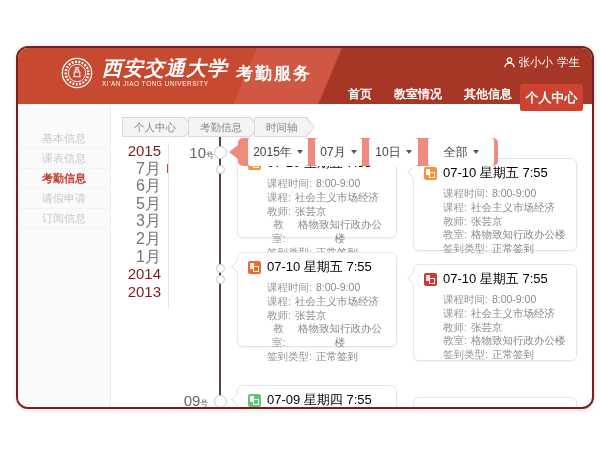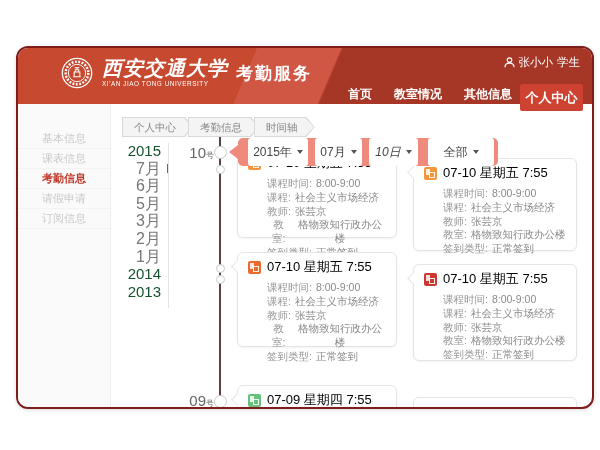--- a/index.html
+++ b/index.html
@@ -27,41 +27,41 @@
   .sidebar .sitem.active{color:#c0392b;font-weight:bold;}
   
   .crumbs{position:absolute;left:104px;top:69px;display:flex;z-index:5;}
   .crumb-o{display:inline-block;background:#d9d9d9;margin-right:-5px;
            clip-path:polygon(0 0,calc(100% - 8px) 0,100% 50%,calc(100% - 8px) 100%,0 100%);padding:1px;}
   .crumb-i{display:block;background:#f4f4f4;color:#888;font-size:10.5px;line-height:18px;padding:0 16px 0 11px;
            clip-path:polygon(0 0,calc(100% - 8px) 0,100% 50%,calc(100% - 8px) 100%,0 100%);cursor:pointer;}
   
   .tnav{position:absolute;left:83px;top:94px;width:60px;margin:0;padding:0;list-style:none;text-align:right;}
   .tnav li{height:17.6px;line-height:17.6px;cursor:pointer;position:relative;}
-  .tnav li.year{font-size:15px;color:#14532d;}
+  .tnav li.year{font-size:15px;color:#7f1d1d;}
   .tnav li.month{font-size:16px;color:#777;}
   .tnav li.current::after{content:"";position:absolute;right:-8px;top:4px;width:2px;height:9px;background:#d23f2e;}
   .tnav-line{position:absolute;left:150px;top:95px;width:1px;height:165px;background:#e4e4e4;}
   
   .spine{position:absolute;left:201px;top:71px;width:2px;bottom:0;background:#5a4242;}
   .node{position:absolute;background:#fff;border:1.5px solid #c9c9c9;border-radius:50%;box-sizing:border-box;z-index:2;}
   .node.big{left:196px;width:13px;height:13px;}
   .node.small{left:198px;width:9px;height:9px;}
   .daylabel{position:absolute;left:160px;width:36px;text-align:right;color:#666;z-index:2;}
   .daylabel .dnum{font-size:15px;}
   .daylabel .dsuf{font-size:8px;}
   
   .filterbar{position:absolute;left:220px;top:90px;width:260px;height:28px;background:#ef8b7d;border-radius:5px;
              display:flex;align-items:center;padding-left:3px;box-sizing:border-box;z-index:6;}
   .filterbar::before{content:"";position:absolute;left:-9px;top:50%;transform:translateY(-50%);
              border-right:9px solid #ef8b7d;border-top:7px solid transparent;border-bottom:7px solid transparent;}
   .dd{height:28px;background:#fff;border-radius:3px;display:flex;align-items:center;justify-content:center;gap:5px;
       font-size:12px;color:#444;margin-left:7px;cursor:pointer;}
   .dd .arr{width:0;height:0;border-top:4px solid #555;border-left:3.5px solid transparent;border-right:3.5px solid transparent;}
-  .dd.c1{width:60px;}.dd.c2{width:47px;}.dd.c3{width:49px;font-style:italic;}.dd.c4{width:66px;margin-left:10px;}
+  .dd.c1{width:60px;}.dd.c2{width:47px;}.dd.c3{width:49px;}.dd.c4{width:66px;margin-left:10px;}
   .list-btn{position:absolute;left:497px;top:91px;width:68px;height:24px;background:linear-gradient(#fdfdfd,#efefef);
             border:1px solid #c8c8c8;border-radius:3px;font-size:12px;color:#555;display:flex;align-items:center;
             justify-content:center;z-index:6;cursor:pointer;box-sizing:border-box;letter-spacing:1px;}
   
   .card{position:absolute;background:#fff;border:1px solid #e5e5e5;border-radius:6px;box-shadow:0 1px 2px rgba(0,0,0,.05);
         box-sizing:border-box;padding:6px 10px;z-index:1;}
   .card.r1l{left:219px;top:100px;width:160px;height:90px;}
   .card.r1r{left:395px;top:110px;width:164px;height:93px;}
   .card.r2l{left:219px;top:204px;width:160px;height:95px;}
   .card.r2r{left:395px;top:216px;width:164px;height:97px;}
@@ -173,21 +173,21 @@
     <div class="spine"></div>
     <div class="node big" style="top:98px;"></div>
     <div class="node small" style="top:117px;"></div>
     <div class="node small" style="top:216px;"></div>
     <div class="node small" style="top:227px;"></div>
     <div class="node big" style="top:347px;"></div>
 
     <div class="daylabel" style="top:96px;">
       <span class="dnum">10</span><span class="dsuf">号</span>
     </div>
-    <div class="daylabel" style="top:344px;">
+    <div class="daylabel" style="top:344px;text-align:center;">
       <span class="dnum">09</span><span class="dsuf">号</span>
     </div>
 
     <div>
 
         <div class="card r1l">
 
           <div class="card-header">
             <span class="card-icon ic-orange"></span>
             <span class="card-date">07-10 星期五 7:55</span>

